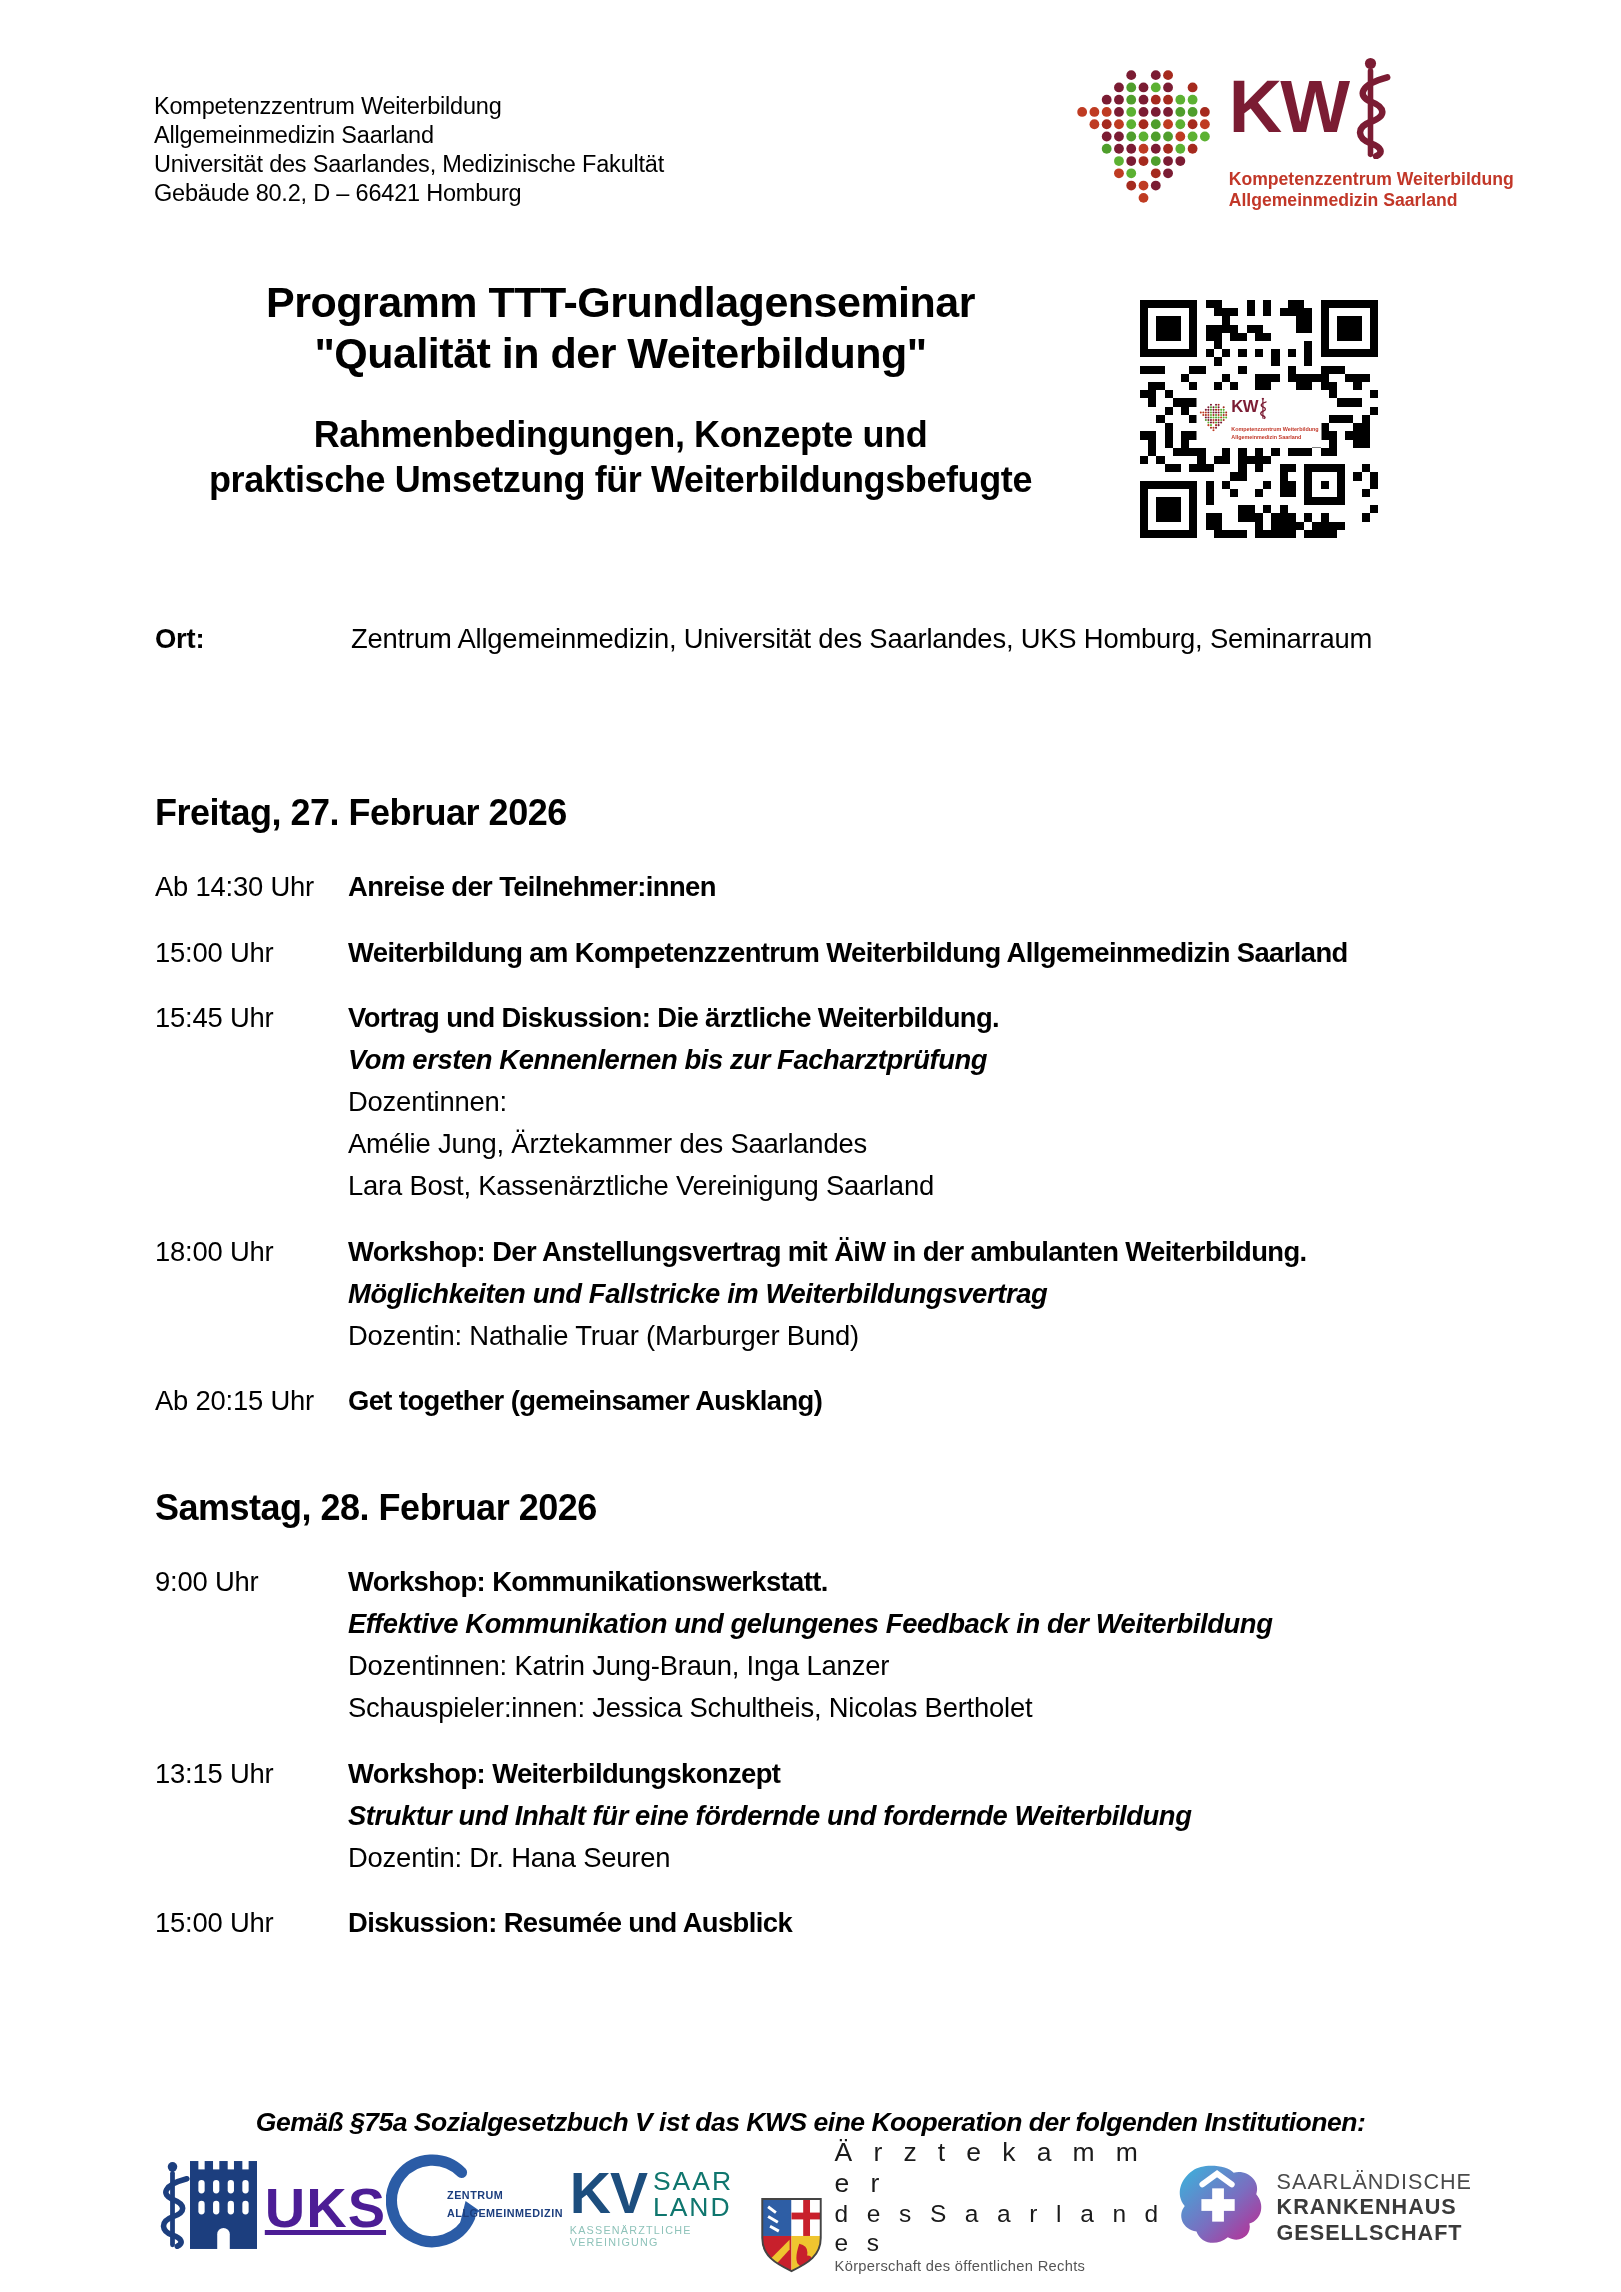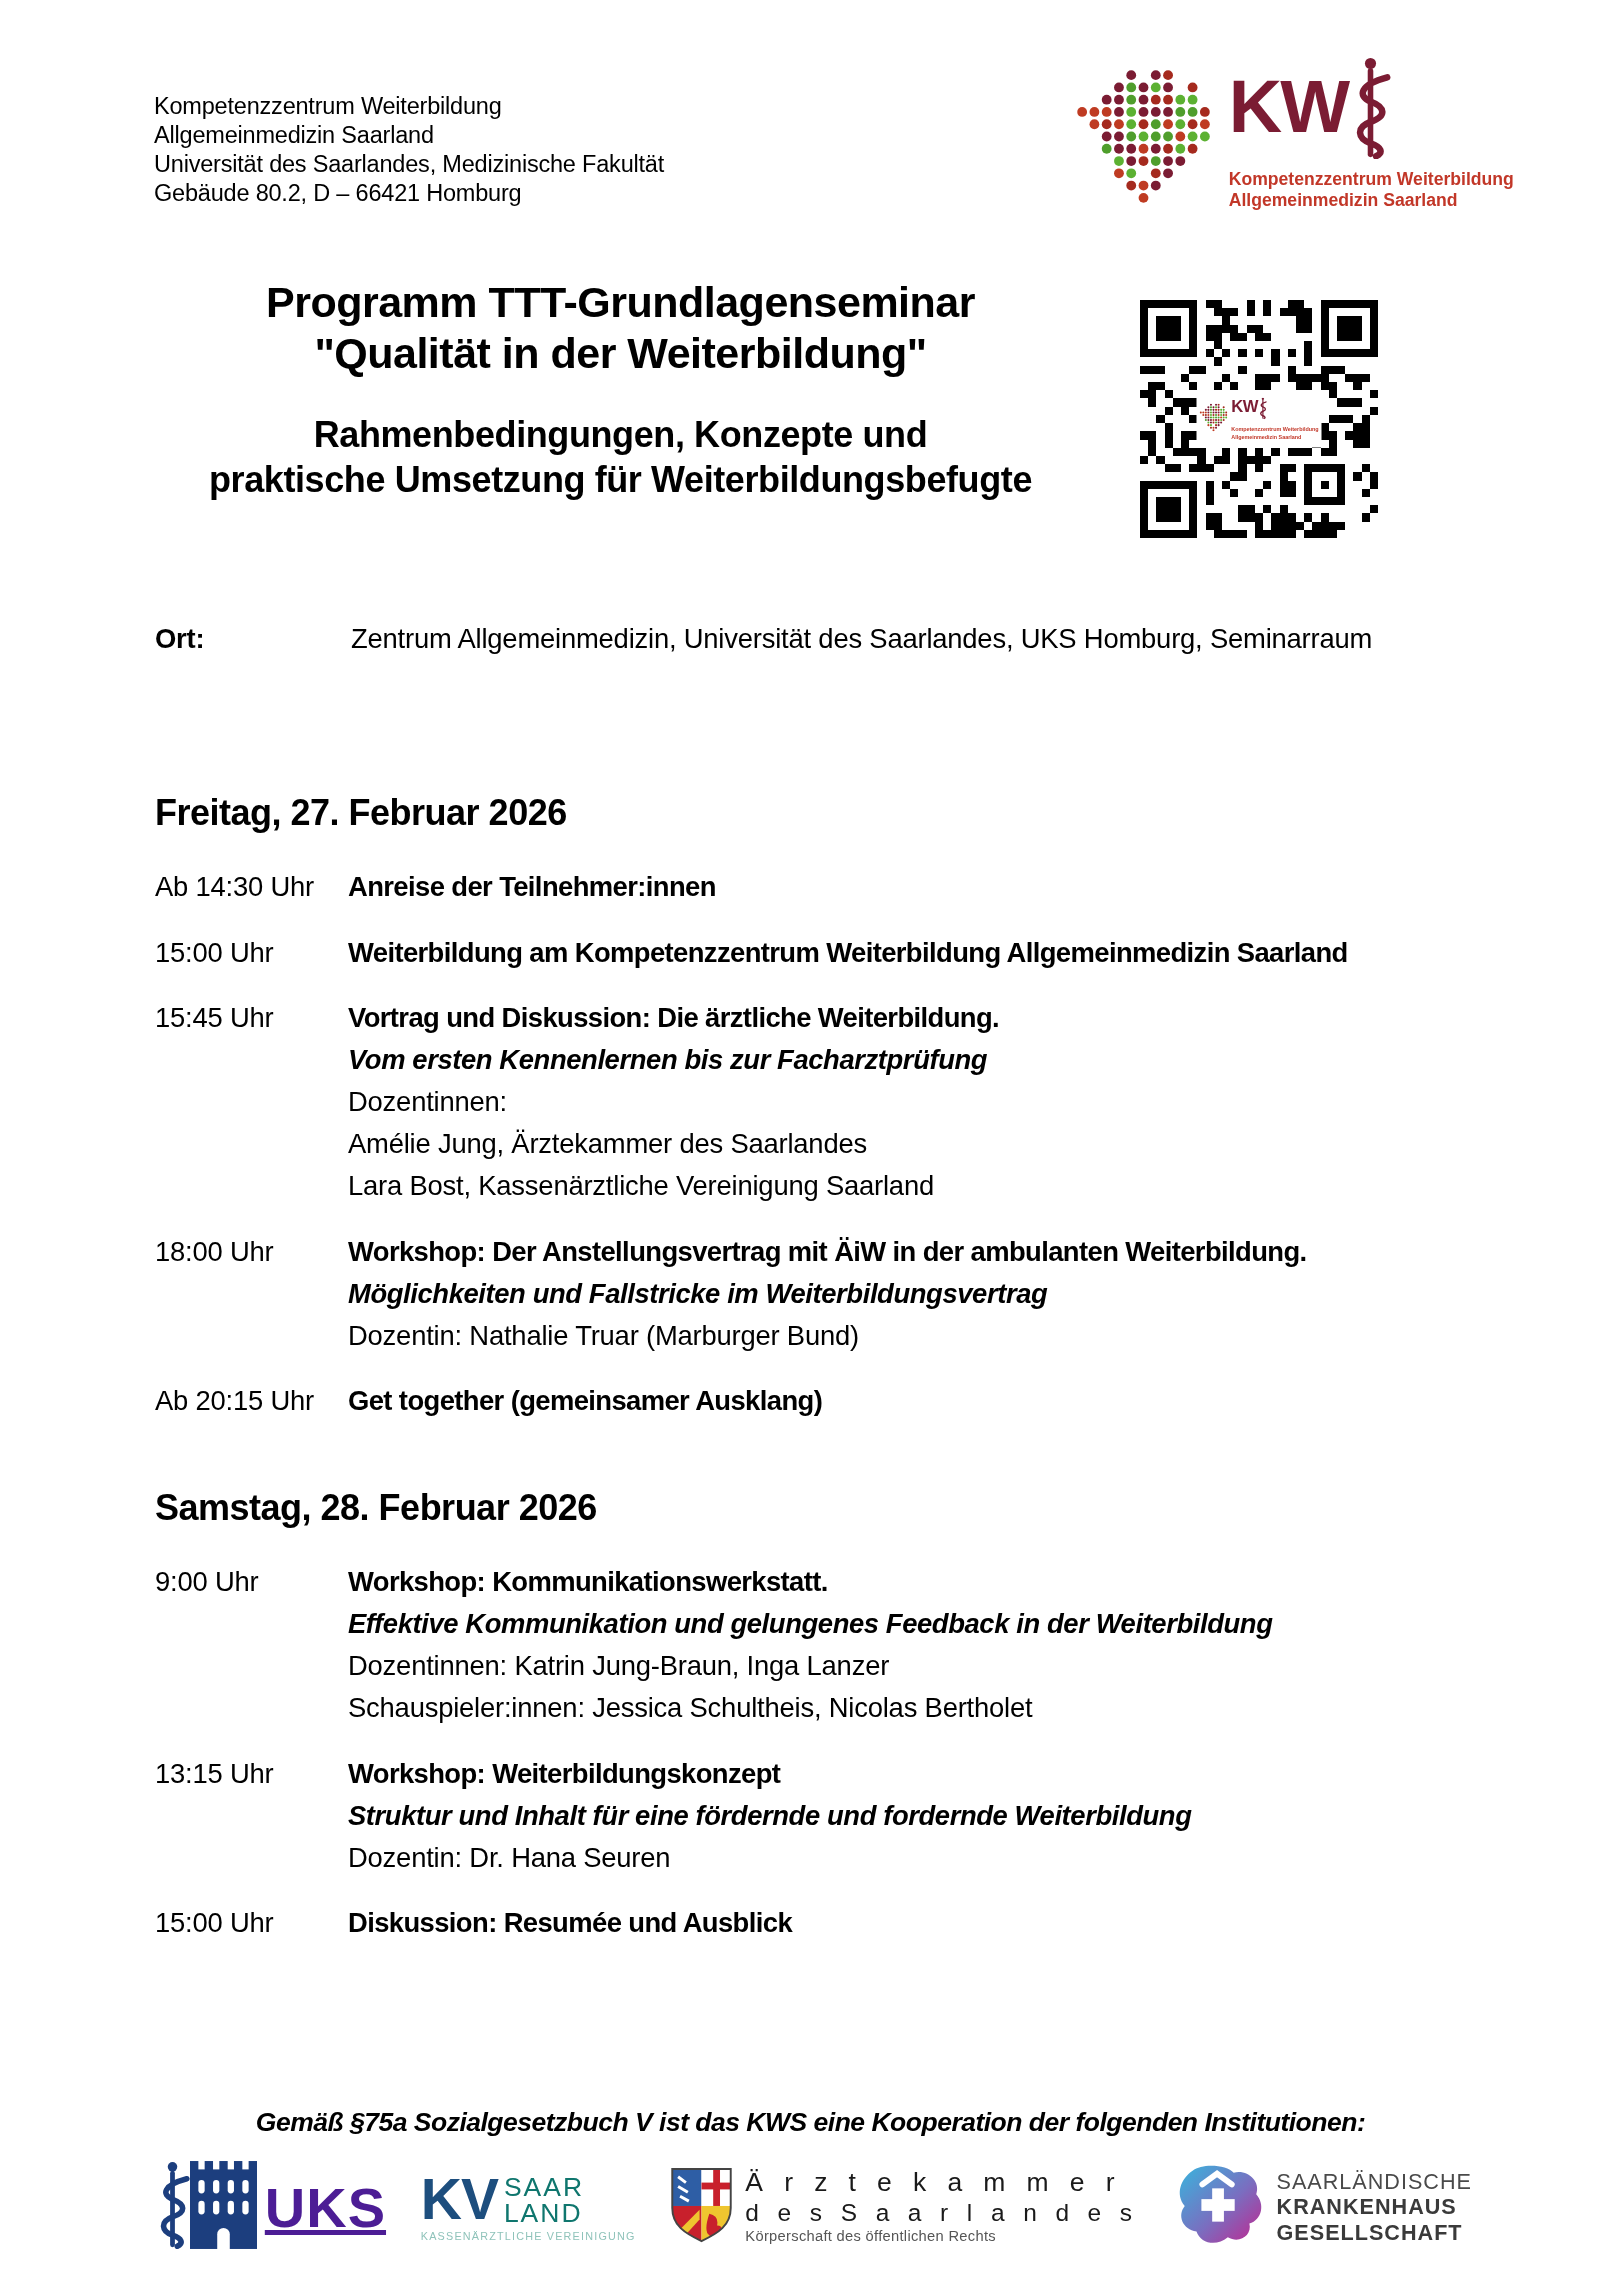--- a/index.html
+++ b/index.html
@@ -593,20 +593,30 @@
             <rect x="36" y="18" width="6" height="13" rx="3" fill="#fff"></rect>
             <rect x="50" y="18" width="6" height="13" rx="3" fill="#fff"></rect>
             <rect x="8" y="38" width="6" height="13" rx="3" fill="#fff"></rect>
             <rect x="22" y="38" width="6" height="13" rx="3" fill="#fff"></rect>
             <rect x="36" y="38" width="6" height="13" rx="3" fill="#fff"></rect>
             <rect x="50" y="38" width="6" height="13" rx="3" fill="#fff"></rect>
             <path d="M26,84 v-14 a6,6 0 0 1 12,0 v14 z" fill="#fff"></path>
           </svg></span>
       <span class="uks-text">UKS</span>
     </div>
+    <div class="logo zam">
+      <span id="zam-arrow"><svg width="102" height="102" viewBox="0 0 100 100">
+      <path d="M74,18 A40,40 0 1 0 82,62" stroke="#2b5ca6" stroke-width="11" fill="none" stroke-linecap="round"></path>
+      <polygon points="92,56 72,70 78,46" fill="#2b5ca6"></polygon>
+          </svg></span>
+      <span class="zam-text">
+        <span class="zam-line">ZENTRUM</span>
+        <span class="zam-line">ALLGEMEINMEDIZIN</span>
+      </span>
+    </div>
     <div class="logo kv">
       <span class="kv-top">
         <span class="kv-kv">KV</span>
         <span class="kv-saarland">
           <span>SAAR</span>
           <span>LAND</span>
         </span>
       </span>
       <span class="kv-sub">KASSENÄRZTLICHE VEREINIGUNG</span>
     </div>

